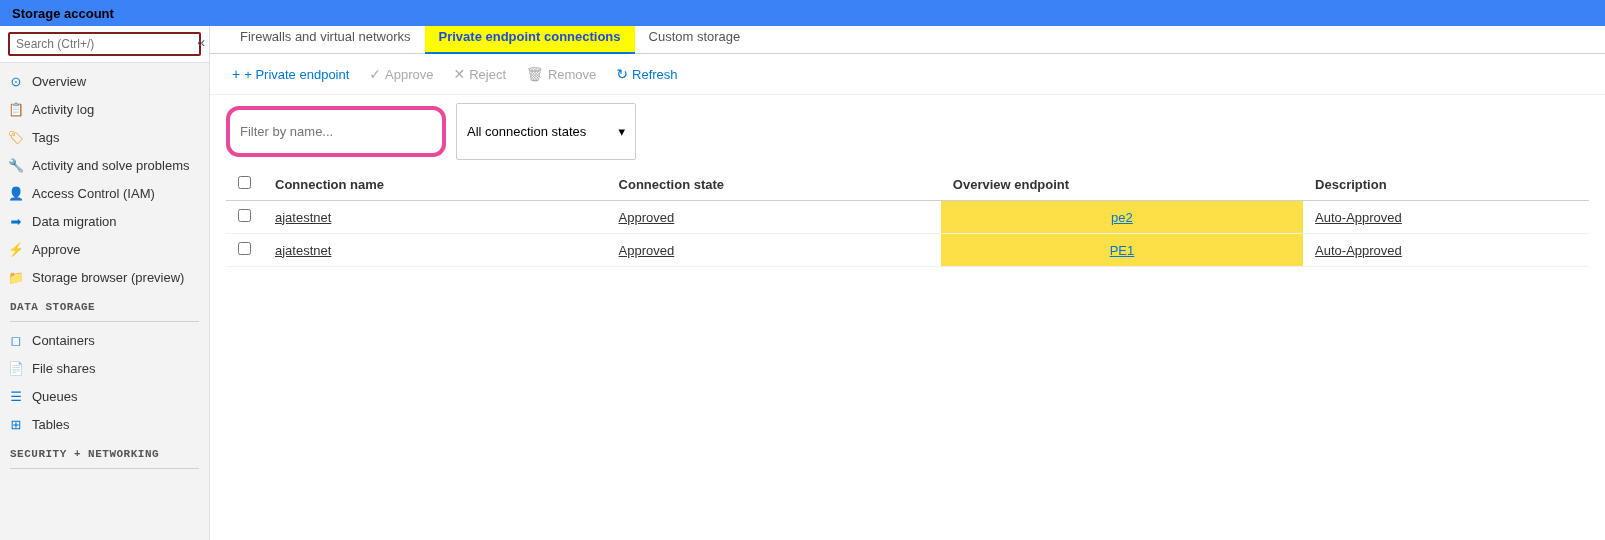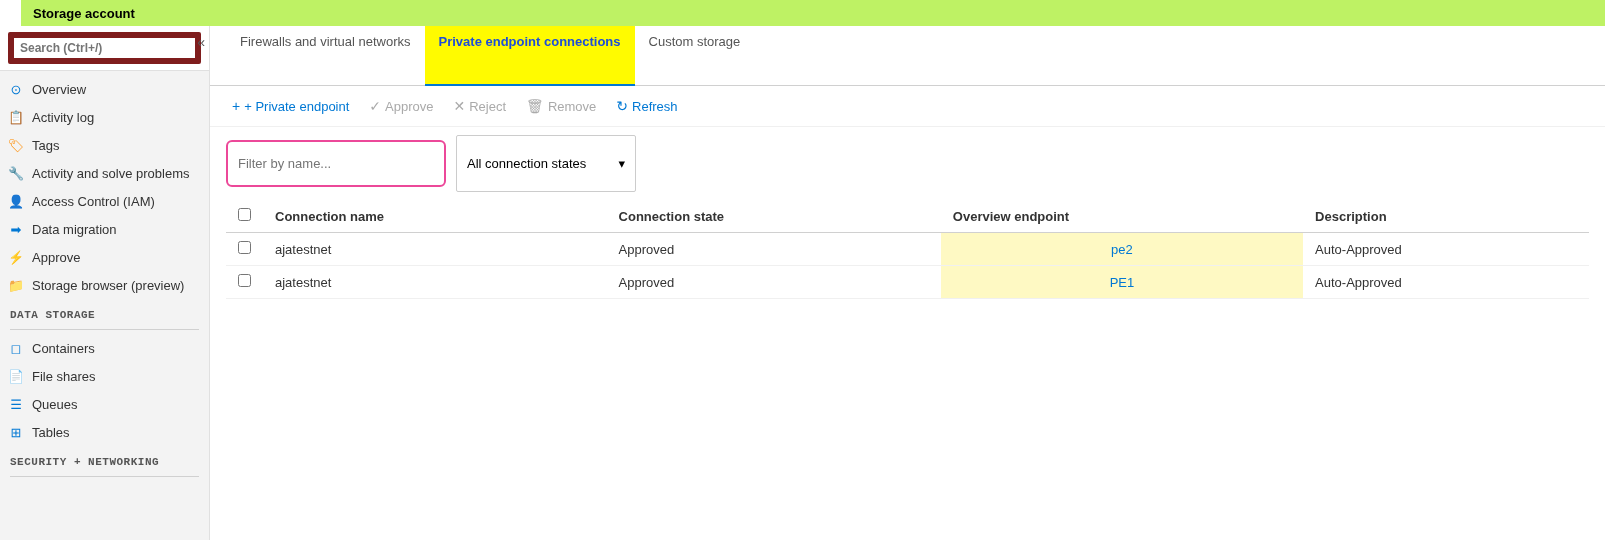--- a/index.html
+++ b/index.html
@@ -1,28 +1,27 @@
 <!DOCTYPE html>
 <html><head>
   <meta charset="utf-8">
   <style>
     * { box-sizing: border-box; margin: 0; padding: 0; }
     body { font-family: 'Segoe UI', Arial, sans-serif; font-size: 13px; background: #fff; display: flex; flex-direction: column; height: 540px; overflow: hidden; }
 
     
     .breadcrumb-bar {
-      background: #bef264;
+      background: #3b82f6;
       padding: 4px 12px;
       font-size: 13px;
       font-weight: 600;
       color: #000;
       height: 26px;
       display: flex;
       align-items: center;
-      margin-left: 21px;
     }
 
     .main-layout {
       display: flex;
       flex: 1;
       overflow: hidden;
     }
 
     
     .sidebar {
@@ -37,27 +36,26 @@
     }
 
     .search-box {
       display: flex;
       align-items: center;
       padding: 6px 8px;
       border-bottom: 1px solid #e0e0e0;
       background: #fff;
     }
     .search-box input {
-      border: 6px solid #7f1d1d;
+      border: 2px solid #7f1d1d;
       border-radius: 2px;
       padding: 3px 6px;
       font-size: 12px;
       flex: 1;
       outline: none;
-      font-weight: bold;
     }
 
     .sidebar-collapse-btn {
       position: absolute;
       right: 0;
       top: 6px;
       background: none;
       border: none;
       cursor: pointer;
       font-size: 14px;
@@ -108,23 +106,24 @@
       flex: 1;
       display: flex;
       flex-direction: column;
       overflow: hidden;
       background: #fff;
     }
 
     
     .tabs-bar {
       display: flex;
+      align-items: flex-end;
       border-bottom: 1px solid #d0d0d0;
       padding: 0 16px;
-      height: 60px;
+      height: 28px;
       flex-shrink: 0;
     }
     .tab {
       padding: 8px 14px;
       cursor: pointer;
       font-size: 13px;
       color: #555;
       border-bottom: 2px solid transparent;
       margin-bottom: -1px;
     }
@@ -166,22 +165,22 @@
 
     
     .filter-row {
       display: flex;
       align-items: center;
       padding: 8px 16px;
       gap: 10px;
       flex-shrink: 0;
     }
     .filter-input {
-      border: 2px solid #ec4899;
-      border-radius: 6px;
+      border: 4px solid #ec4899;
+      border-radius: 13px;
       padding: 14px 10px;
       font-size: 13px;
       width: 220px;
       outline: none;
     }
 
     .filter-dropdown {
       display: flex;
       align-items: center;
       border: 1px solid #ccc;
@@ -214,31 +213,32 @@
       font-weight: 600;
       color: #333;
     }
     tbody tr {
       border-bottom: 1px solid #f0f0f0;
     }
     tbody td {
       padding: 8px 12px;
       font-size: 13px;
       color: #333;
+      text-decoration: underline;
     }
 
     .checkbox-col {
       width: 32px;
     }
     .checkbox-col input[type=checkbox] {
       cursor: pointer;
     }
 
     .highlight-cell {
-      background: #fef9c3;
+      background: #fde047;
       color: #0078d4;
       cursor: pointer;
       text-align: center;
     }
     .highlight-cell a {
       color: #0078d4;
       text-decoration: none;
     }
 
     

